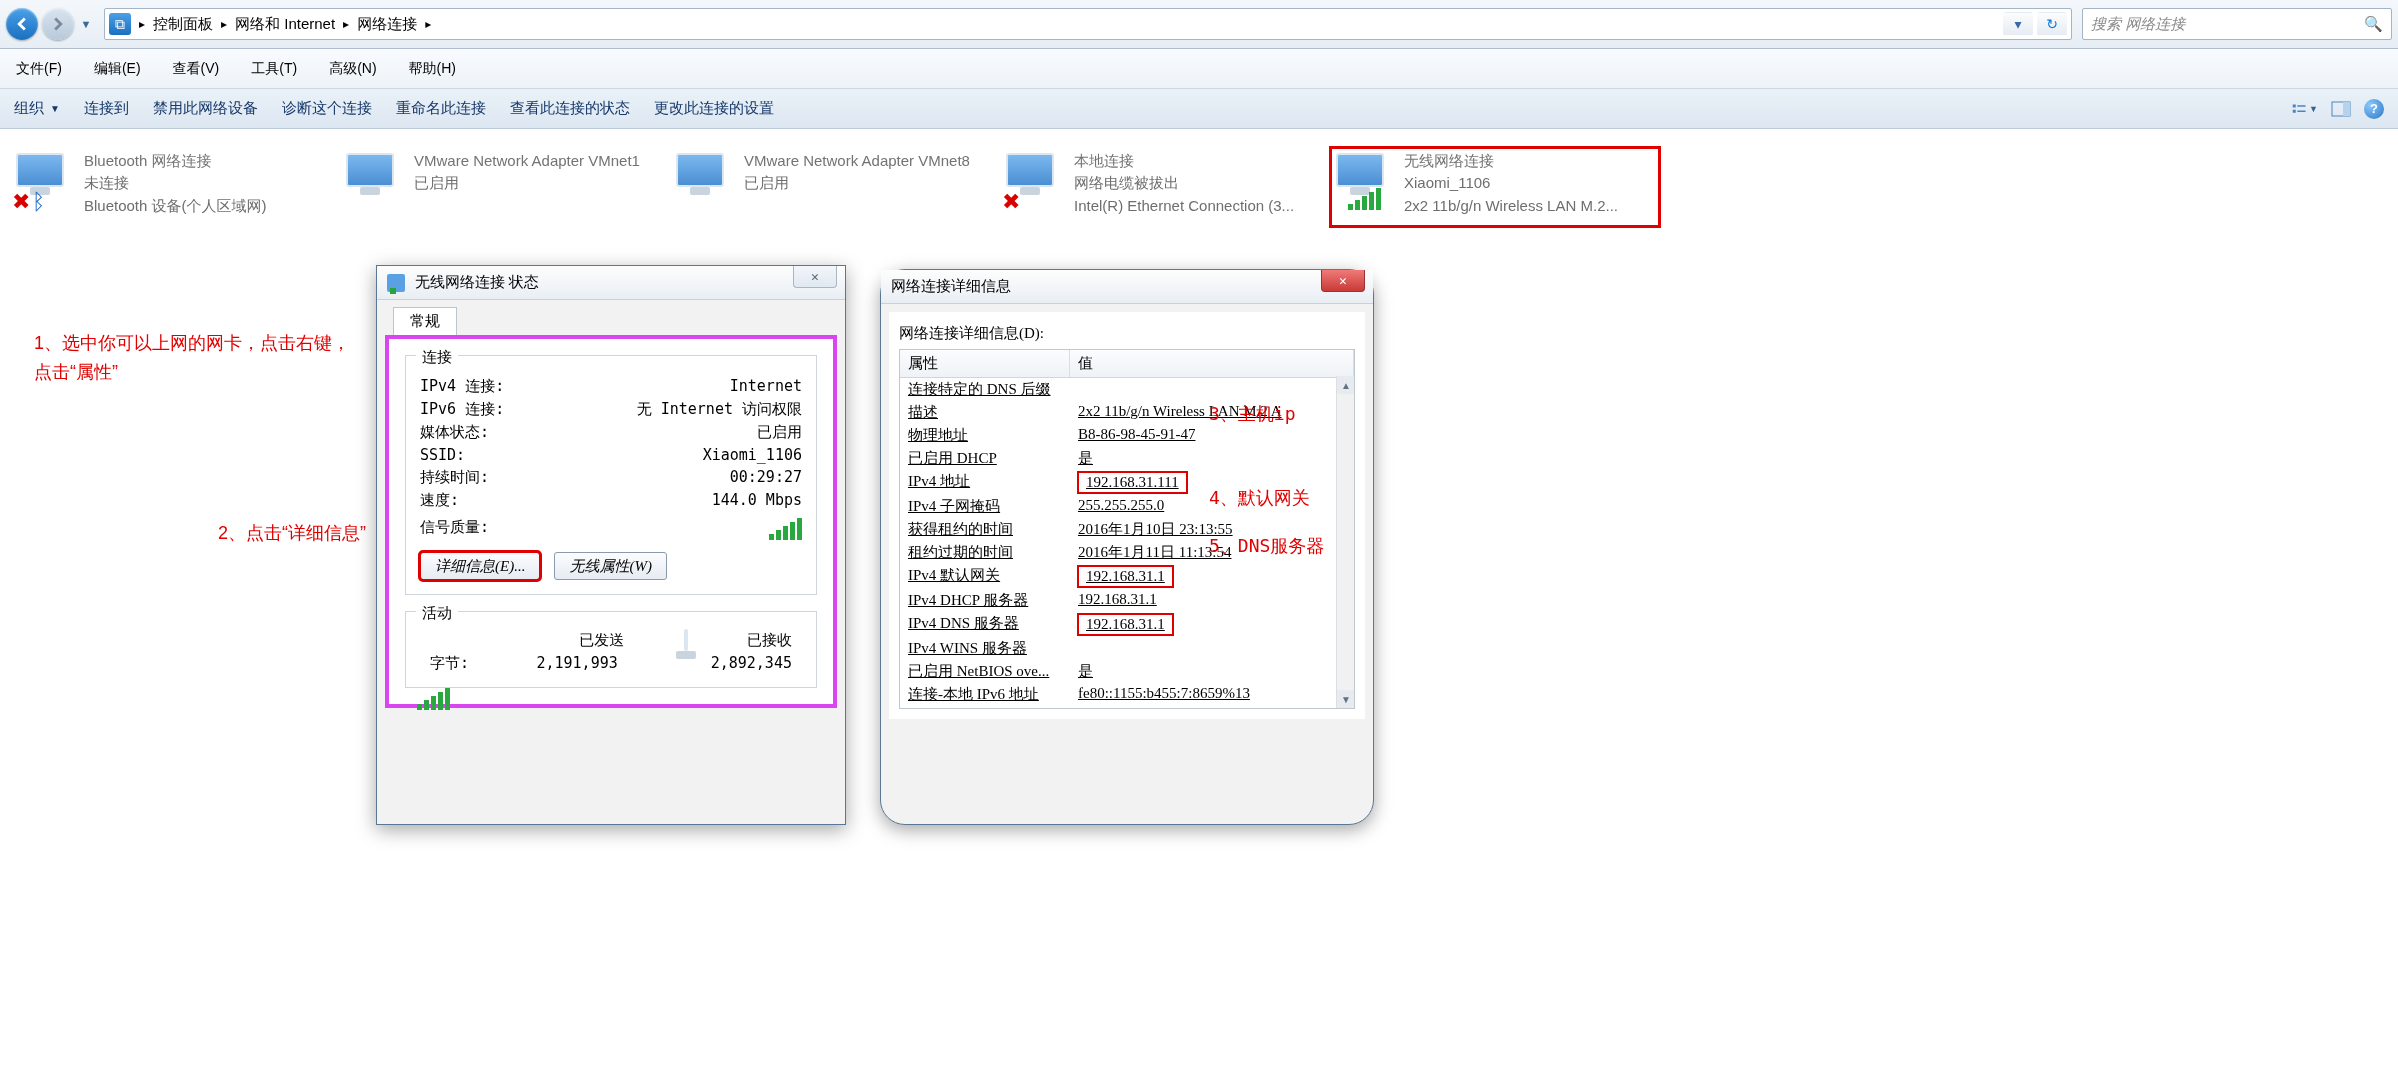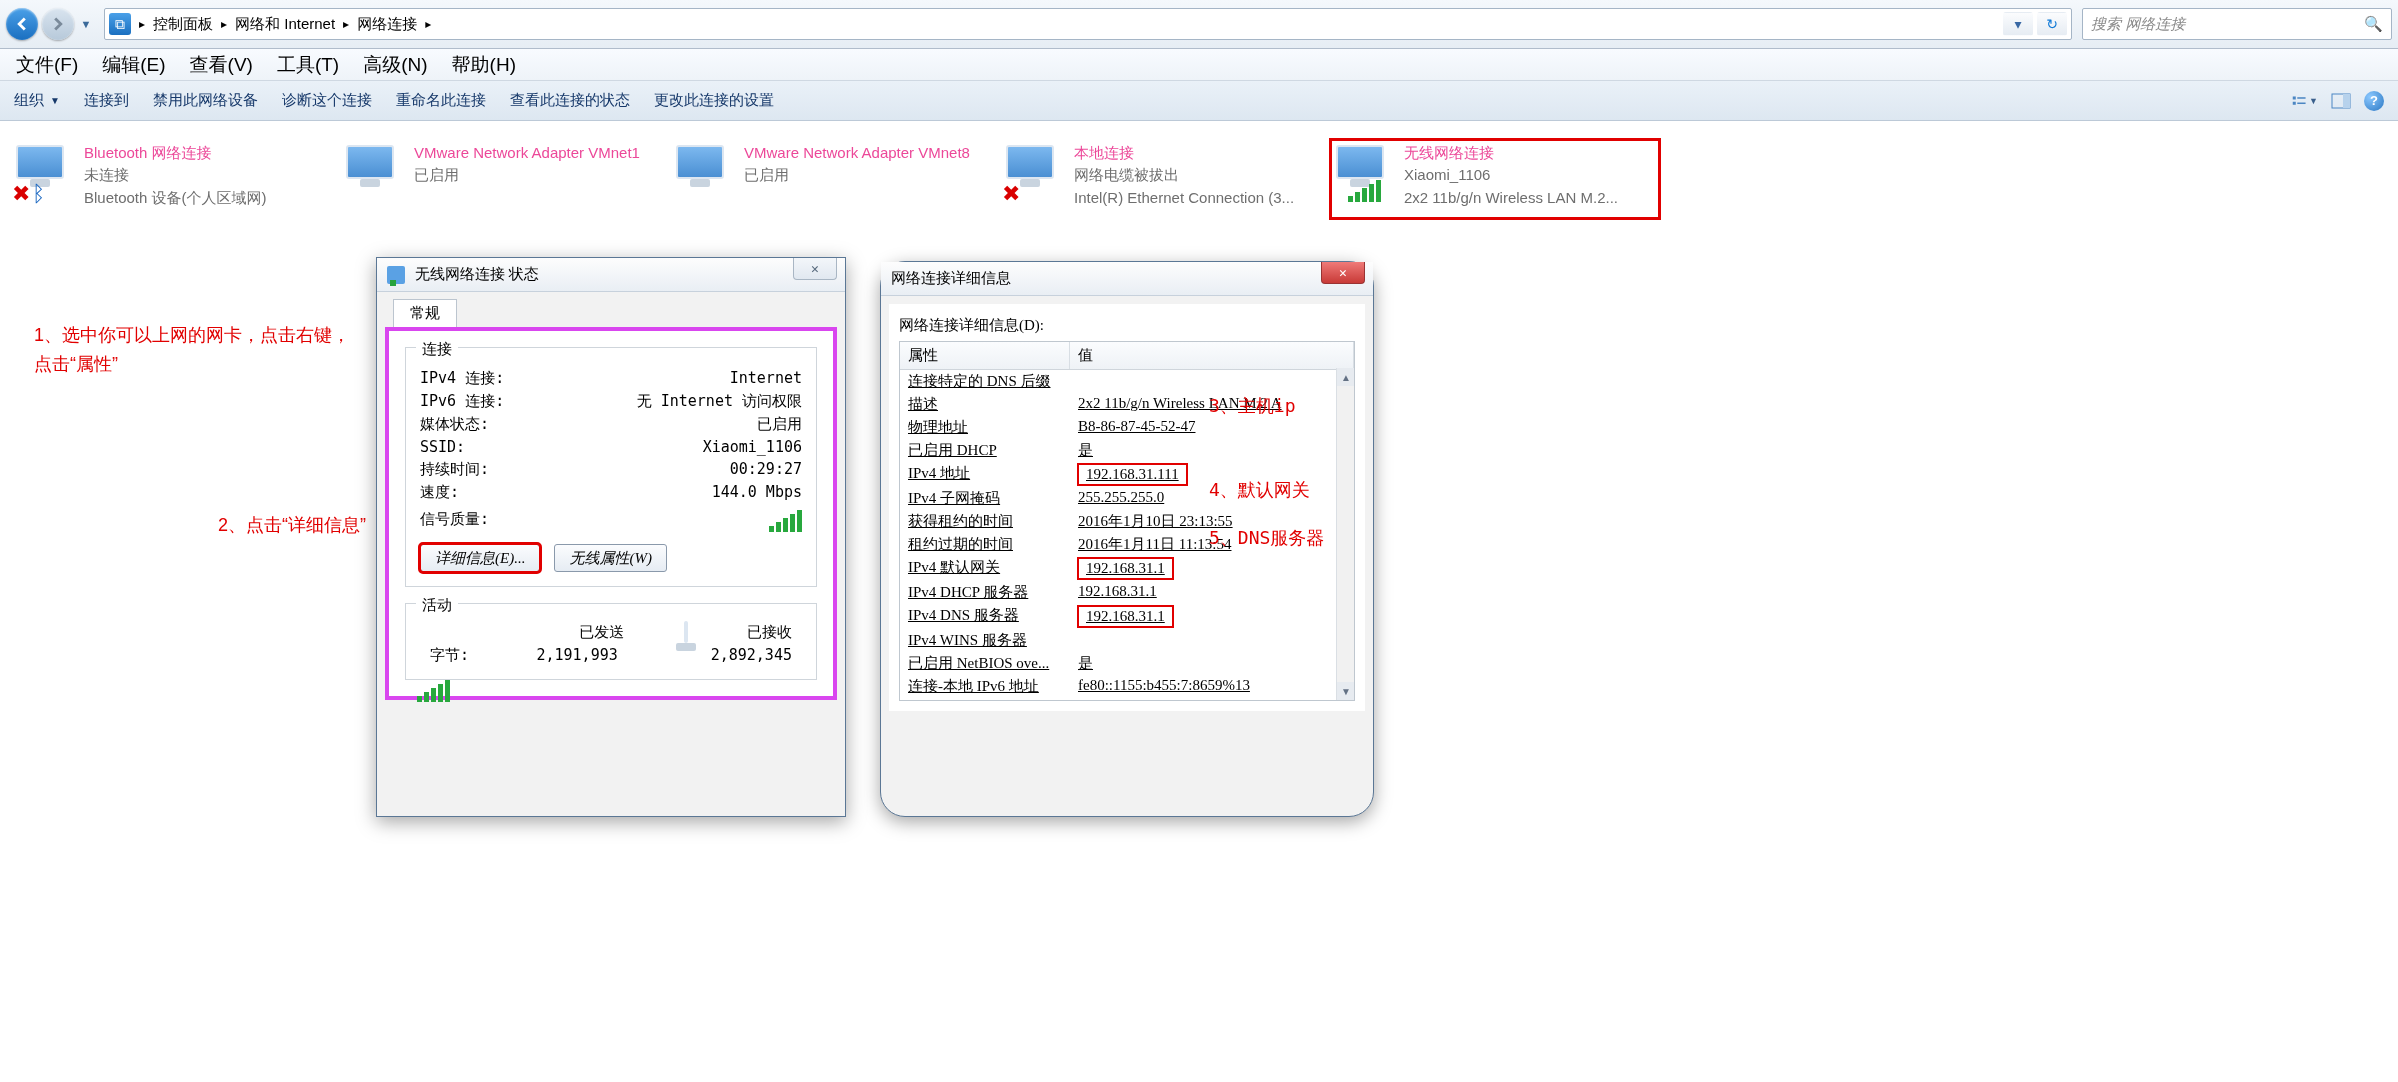--- a/index.html
+++ b/index.html
@@ -64,26 +64,26 @@
   .search {
     width: 310px; height: 32px;
     background:#fff; border:1px solid #a5b5c6; border-radius:2px;
     display:flex; align-items:center; padding:0 8px; gap:8px;
     color:#8a8a8a;
   }
   .search .mag { margin-left:auto; color:#3968a4; font-size:15px; }
 
   
   .menu-bar {
-    height: 32px;
+    height: 40px;
     background: linear-gradient(#f8fbff,#eef3f8);
     border-bottom: 1px solid #cfd8e2;
-    display:flex; align-items:center; gap:24px;
+    display:flex; align-items:center; gap:32px;
     padding: 0 16px;
-    font-size: 19px;
+    font-size: 14px;
   }
   .menu-bar span { cursor:default; }
 
   
   .cmd-bar {
     height: 40px;
     background: linear-gradient(#eaf1f8,#dde7f1);
     border-bottom: 1px solid #bcc9d7;
     display:flex; align-items:center; gap:24px;
     padding: 0 14px;
@@ -137,21 +137,21 @@
   }
   .monitor::after{
     content:''; position:absolute; left:50%; transform:translateX(-50%);
     bottom:-10px; width:20px; height:8px; background:#c9d4df; border-radius:2px;
   }
   .overlay { position:absolute; bottom:-4px; left:-4px; font-size:22px; line-height:1; }
   .overlay.red { color:#d90000; }
   .overlay.bt { color:#1b68c2; left:16px; }
   .overlay.bars { color:#25a73c; font-size:18px; left:12px; }
   .conn .txt { display:flex; flex-direction:column; gap:2px; line-height:1.35; }
-  .conn .name { color:#ec4899; }
+  .conn .name { color:#737373; }
   .conn .status { color:#6e6e6e; }
   .conn .dev { color:#6e6e6e; white-space:nowrap; overflow:hidden; text-overflow:ellipsis; max-width:240px; }
 
   .note {
     position:absolute;
     color:#e10000; font-size:18px; line-height:1.6;
   }
 
   
   .dialog {
@@ -491,21 +491,21 @@
             <div class="row">
               <span class="c1">连接特定的 DNS 后缀</span>
               <span class="c2"></span>
             </div>
             <div class="row">
               <span class="c1">描述</span>
               <span class="c2">2x2 11b/g/n Wireless LAN M.2 A</span>
             </div>
             <div class="row">
               <span class="c1">物理地址</span>
-              <span class="c2">B8-86-87-45-52-47</span>
+              <span class="c2">B8-86-98-45-91-47</span>
             </div>
             <div class="row">
               <span class="c1">已启用 DHCP</span>
               <span class="c2">是</span>
             </div>
             <div class="row">
               <span class="c1">IPv4 地址</span>
               <span class="c2"><span class="redbox">192.168.31.111</span></span>
             </div>
             <div class="row">

